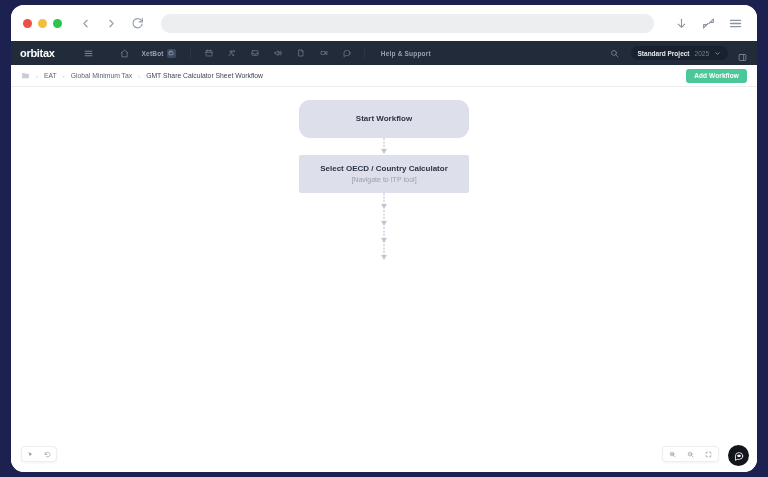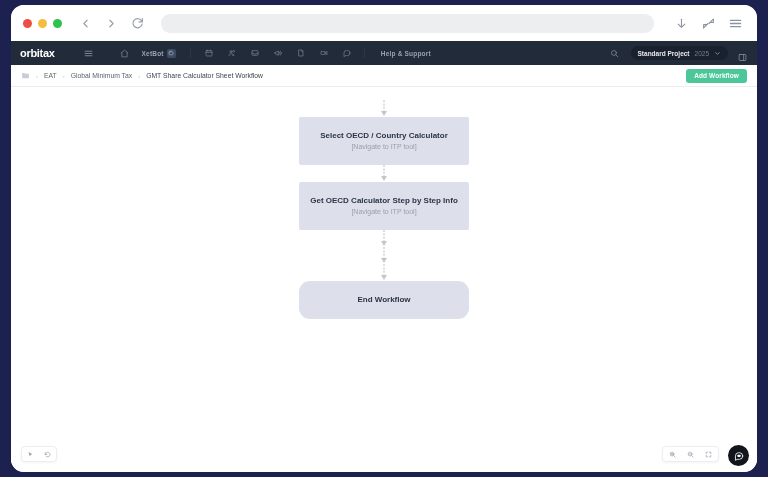--- a/index.html
+++ b/index.html
@@ -146,21 +146,21 @@
     width: 170px;
     background: #dde0ea;
     display: flex; flex-direction: column;
     align-items: center; justify-content: center;
     text-align: center;
   }
   .node.terminal {
     height: 38px; border-radius: 11px;
   }
   .node.step {
-    height: 48px; border-radius: 2px;
+    height: 38px; border-radius: 2px;
   }
   .node-title {
     font-size: 8px; font-weight: 700; color: #2c3446;
     line-height: 1.2;
   }
   .node-sub {
     font-size: 7px; color: #9aa0ad; margin-top: 2px; line-height: 1.2;
   }
   .connector {
     width: 8px; height: 17px;
@@ -376,44 +376,43 @@
         <span class="crumb">Global Minimum Tax</span>
         <span class="crumb-sep">›</span>
         <span class="crumb active">GMT Share Calculator Sheet Workflow</span>
       </div>
       <button id="add-workflow-button">Add Workflow</button>
     </div>
 
     <div id="canvas">
       <div id="flow">
 
+        <div class="node terminal">
+          <div class="node-title">Start Workflow</div>
+        </div>
 
         <div class="connector">
           <svg width="8" height="17" viewBox="0 0 8 17">
               <line x1="4" y1="0" x2="4" y2="12" stroke="currentColor" stroke-width="1.2" stroke-dasharray="2 1.4"></line>
               <polygon points="4,16 1,11 7,11" fill="currentColor"></polygon>
             </svg>
         </div>
 
         <div class="node step">
           <div class="node-title">Select OECD / Country Calculator</div>
           <div class="node-sub">[Navigate to ITP tool]</div>
         </div>
 
         <div class="connector">
           <svg width="8" height="17" viewBox="0 0 8 17">
               <line x1="4" y1="0" x2="4" y2="12" stroke="currentColor" stroke-width="1.2" stroke-dasharray="2 1.4"></line>
               <polygon points="4,16 1,11 7,11" fill="currentColor"></polygon>
             </svg>
         </div>
 
-        <div class="node step">
-          <div class="node-title">Get OECD Calculator Step by Step Info</div>
-          <div class="node-sub">[Navigate to ITP tool]</div>
-        </div>
 
         <div class="connector">
           <svg width="8" height="17" viewBox="0 0 8 17">
               <line x1="4" y1="0" x2="4" y2="12" stroke="currentColor" stroke-width="1.2" stroke-dasharray="2 1.4"></line>
               <polygon points="4,16 1,11 7,11" fill="currentColor"></polygon>
             </svg>
         </div>
 
 
         <div class="connector">
@@ -424,23 +423,20 @@
         </div>
 
 
         <div class="connector">
           <svg width="8" height="17" viewBox="0 0 8 17">
               <line x1="4" y1="0" x2="4" y2="12" stroke="currentColor" stroke-width="1.2" stroke-dasharray="2 1.4"></line>
               <polygon points="4,16 1,11 7,11" fill="currentColor"></polygon>
             </svg>
         </div>
 
-        <div class="node terminal">
-          <div class="node-title">End Workflow</div>
-        </div>
       </div>
 
       <div id="canvas-left-controls">
         <span class="ctrl-ico">
           <svg width="7" height="7" viewBox="0 0 24 24" fill="currentColor">
               <path d="M5 3l14 8-6 1.5L9.5 19z"></path>
             </svg>
         </span>
         <span class="ctrl-ico">
           <svg width="7" height="7" viewBox="0 0 24 24" fill="none" stroke="currentColor" stroke-width="2.4" stroke-linecap="round" stroke-linejoin="round">

